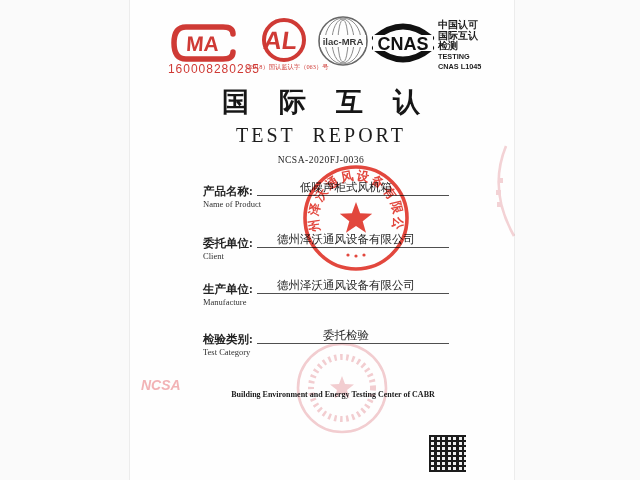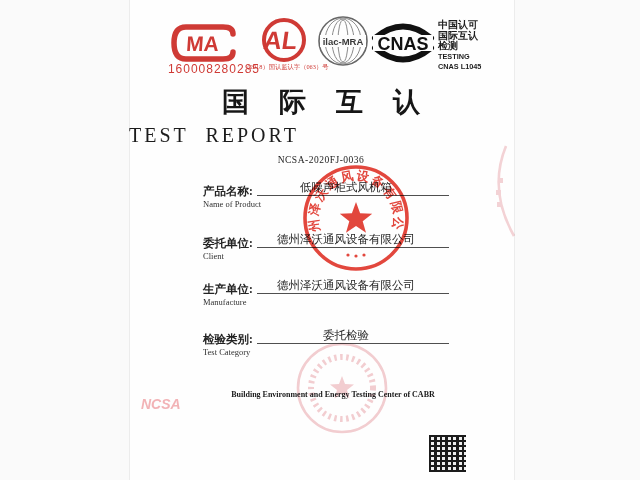--- a/index.html
+++ b/index.html
@@ -11,38 +11,38 @@
   
   .cma-number{left:160px;top:62px;width:100px;text-align:right;font-size:12px;
               letter-spacing:1px;color:#cf3a35;font-family:Liberation Sans, sans-serif;}
   .cal-number{left:237px;top:63px;width:98px;text-align:center;font-size:6.3px;color:#cf3a35;}
   .cnas-info{left:438px;top:20px;width:72px;font-family:"Liberation Sans",sans-serif;}
   .cnas-info .zh{font-size:10px;line-height:10.5px;font-weight:bold;}
   .cnas-info .en{font-size:7.3px;line-height:10px;font-weight:bold;}
   
   .title-row{left:129px;top:84px;width:384px;display:flex;justify-content:center;}
   .title-zh{font-size:27px;font-weight:bold;letter-spacing:30px;margin-right:-30px;color:#161616;}
-  .title-en-row{left:129px;top:124px;width:384px;text-align:left;}
+  .title-en-row{left:129px;top:124px;width:384px;text-align:center;}
   .title-en{font-size:20px;letter-spacing:3px;word-spacing:9px;color:#1c1c1c;}
   .report-no-row{left:129px;top:149px;width:384px;text-align:center;}
   .report-no{font-size:9.5px;letter-spacing:.5px;color:#222;}
   
   .field{left:129px;width:440px;height:40px;}
   .field .zh{position:absolute;left:74px;top:0;font-size:11.5px;font-weight:600;color:#232323;}
   .field .en{position:absolute;left:74px;top:15px;font-size:8.5px;color:#303030;}
   .field .value{position:absolute;left:121px;top:-4px;width:192px;text-align:center;
                 font-size:11.5px;color:#242424;}
   .field .line{position:absolute;left:128px;top:11px;width:192px;border-bottom:1px solid #4f4f4f;}
   
   .stamp{mix-blend-mode:multiply;pointer-events:none;}
   
   .footer-line{left:129px;width:384px;text-align:center;transform:translateX(12px);}
   .f1zh{top:373px;font-size:14px;font-weight:bold;letter-spacing:.5px;color:#141414;}
   .f1en{top:390px;font-size:8px;font-weight:bold;color:#1a1a1a;}
-  .fncsa{top:396px;display:flex;justify-content:space-between;align-items:center;}
+  .fncsa{top:377px;display:flex;justify-content:space-between;align-items:center;}
   .ncsa-logo{font-family:"Liberation Sans",sans-serif;font-style:italic;font-weight:900;
              font-size:14px;color:#f2b3b6;margin-right:8px;}
   .fnat-zh{font-size:13.5px;font-weight:bold;letter-spacing:6px;margin-right:-6px;color:#141414;}
   .f2en{top:420px;font-size:7.6px;font-weight:bold;color:#1a1a1a;}
   .qr{left:429px;top:435px;width:37px;height:37px;background-color:#f5f5f5;
       background-image:
         repeating-linear-gradient(0deg,#1c1c1c 0 2.5px,transparent 2.5px 5px),
         repeating-linear-gradient(90deg,#1c1c1c 0 2.5px,#f0f0f0 2.5px 5.5px);
       outline:2px solid #fff;}
 </style>

